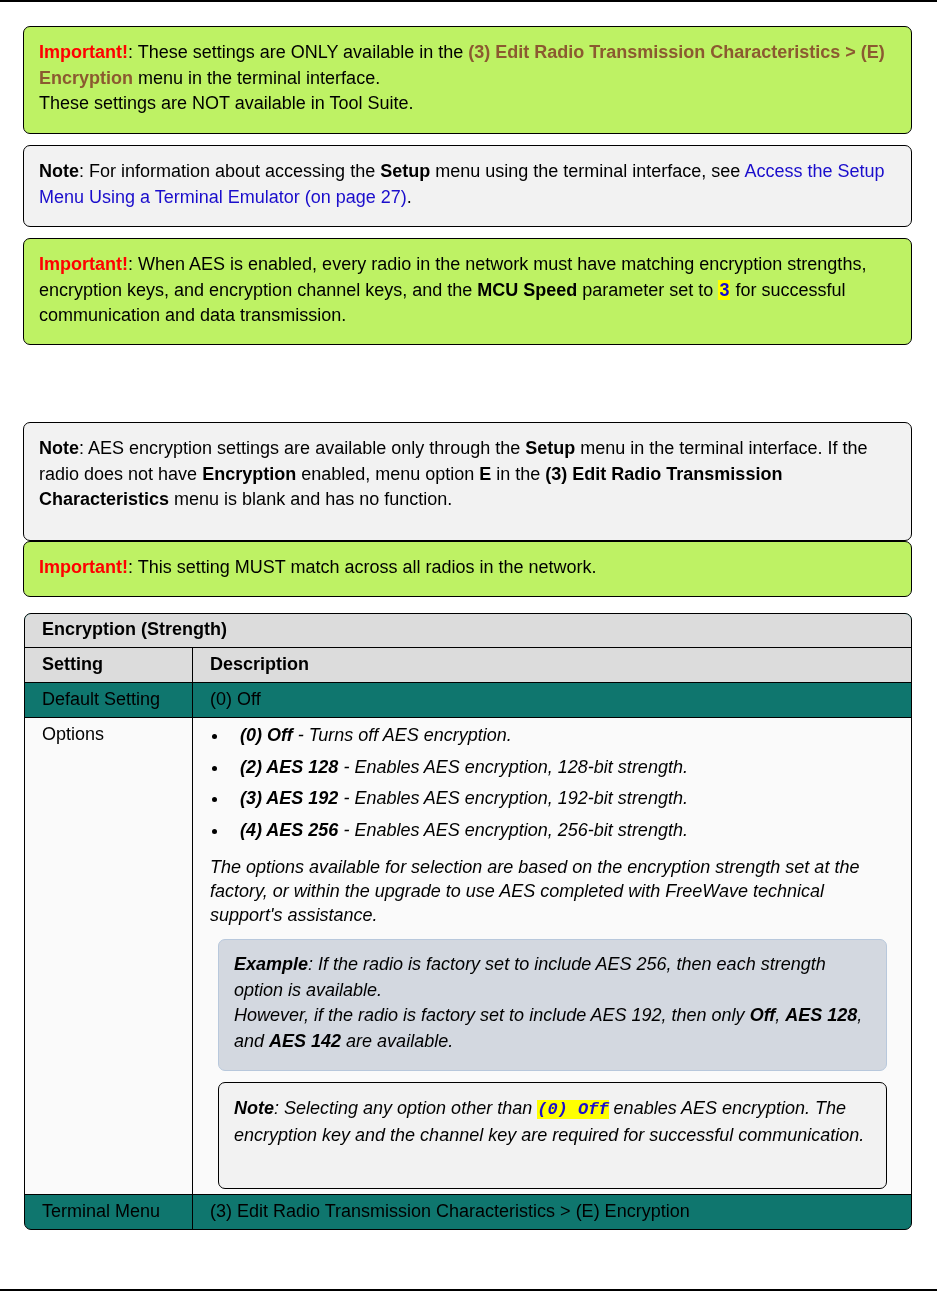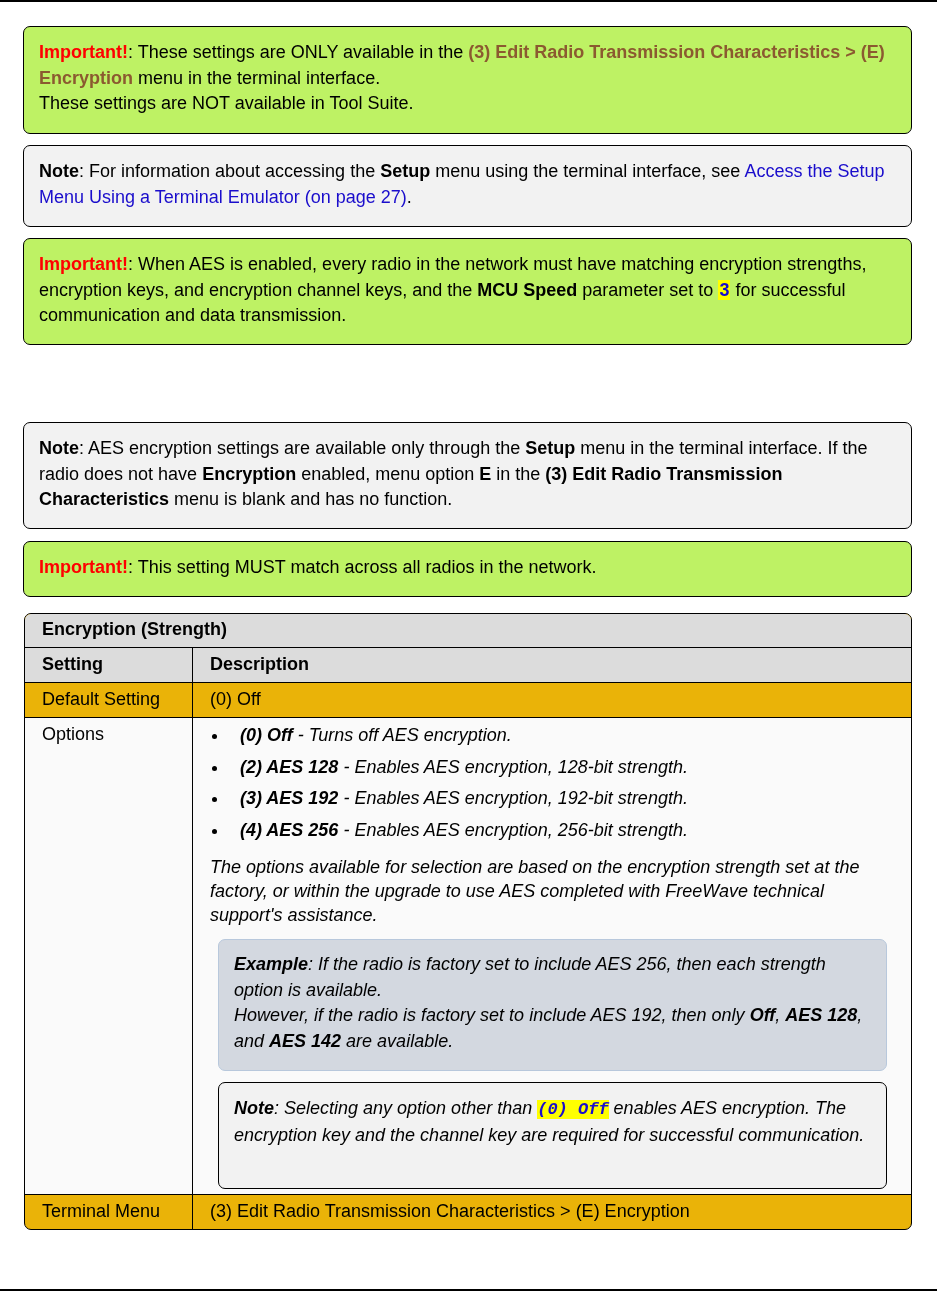--- a/index.html
+++ b/index.html
@@ -17,21 +17,21 @@
   .box.note { background: #f2f2f2; }
   .red { color: #ff0000; font-weight: bold; }
   .brown { color: #8b5a30; font-weight: bold; }
   .link { color: #1a0dcc; }
   b { font-weight: bold; }
   .hl { background: #ffff00; color: #1a0dcc; font-weight: bold; padding: 0 1px; }
   .code-hl { background: #ffff00; color: #1a0dcc; font-weight: bold; font-family: "Liberation Mono", monospace; font-size: 17px; }
 
   .table {
     position: absolute; left: 24px; top: 613px; width: 888px; height: 617px; box-sizing: border-box;
-    border: 1.5px solid #000; border-radius: 7px; overflow: hidden; background: #eab308;
+    border: 1.5px solid #000; border-radius: 7px; overflow: hidden; background: #0f766e;
   }
   .t-title { height: 34px; background: #dcdcdc; border-bottom: 1.5px solid #000; box-sizing: border-box;
     padding: 5px 17px; font-weight: bold; }
   .t-row { display: flex; border-bottom: 1.5px solid #000; box-sizing: border-box; }
   .t-row:last-child { border-bottom: none; }
   .t-row .c1 { width: 168px; box-sizing: border-box; border-right: 1.5px solid #000; padding: 6px 17px; }
   .t-row .c2 { flex: 1; box-sizing: border-box; padding: 6px 17px; }
   .t-head { background: #dcdcdc; font-weight: bold; height: 35px; }
   .t-default { height: 35px; }
   .t-options { height: 477px; background: #fafafa; }
@@ -61,21 +61,21 @@
 </div>
 
 <div class="box note" style="top:145px;height:82px;">
   <b>Note</b><span>: For information about accessing the </span><b>Setup</b><span> menu using the terminal interface, see </span><span class="link">Access the Setup Menu Using a Terminal Emulator (on page 27)</span><span>.</span>
 </div>
 
 <div class="box" style="top:238px;height:107px;">
   <span class="red">Important!</span><span>: When AES is enabled, every radio in the network must have matching encryption strengths, encryption keys, and encryption channel keys, and the </span><b>MCU Speed</b><span> parameter set to </span><span class="hl">3</span><span> for successful communication and data transmission.</span>
 </div>
 
-<div class="box note" style="top:422px;height:107px;">
+<div class="box note" style="top:422px;height:119px;">
   <b>Note</b><span>: AES encryption settings are available only through the </span><b>Setup</b><span> menu in the terminal interface.  If the radio does not have </span><b>Encryption</b><span> enabled, menu option </span><b>E</b><span> in the </span><b>(3) Edit Radio Transmission Characteristics</b><span> menu is blank and has no function.</span>
 </div>
 
 <div class="box" style="top:541px;height:56px;">
   <span class="red">Important!</span><span>: This setting MUST match across all radios in the network.</span>
 </div>
 
 <div class="table">
   <div class="t-title">Encryption (Strength)</div>
   <div class="t-row t-head">

